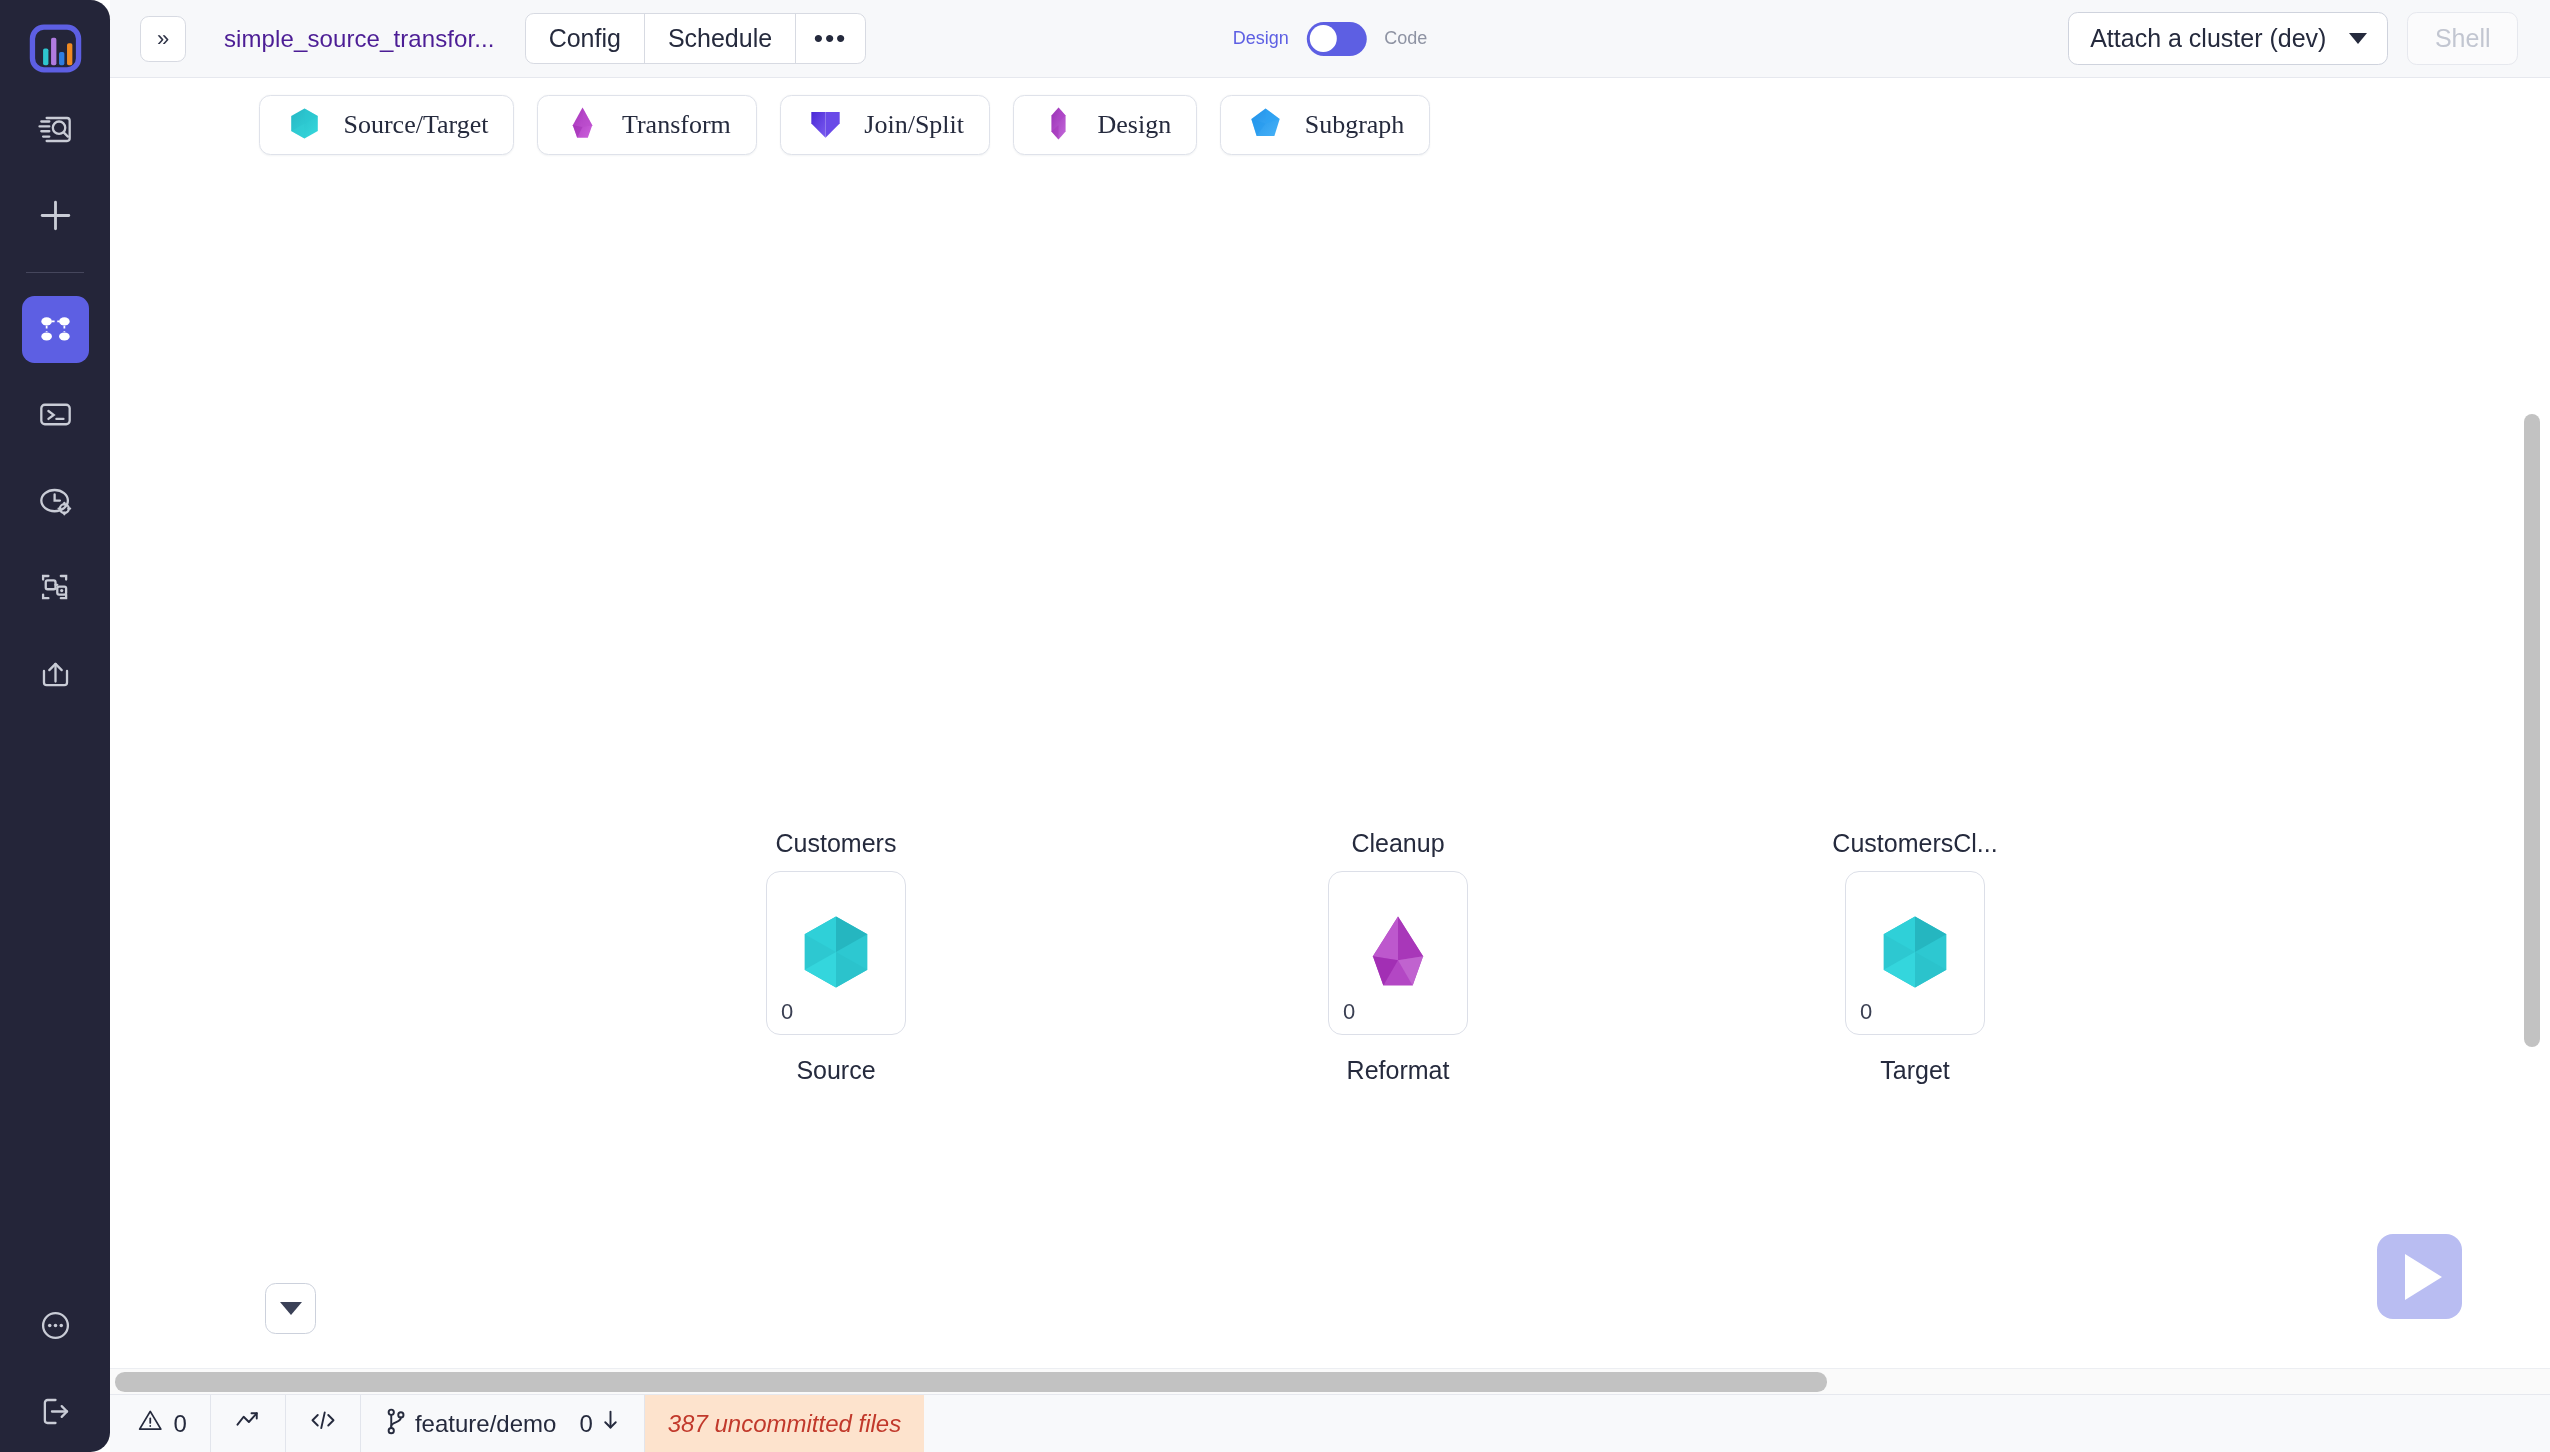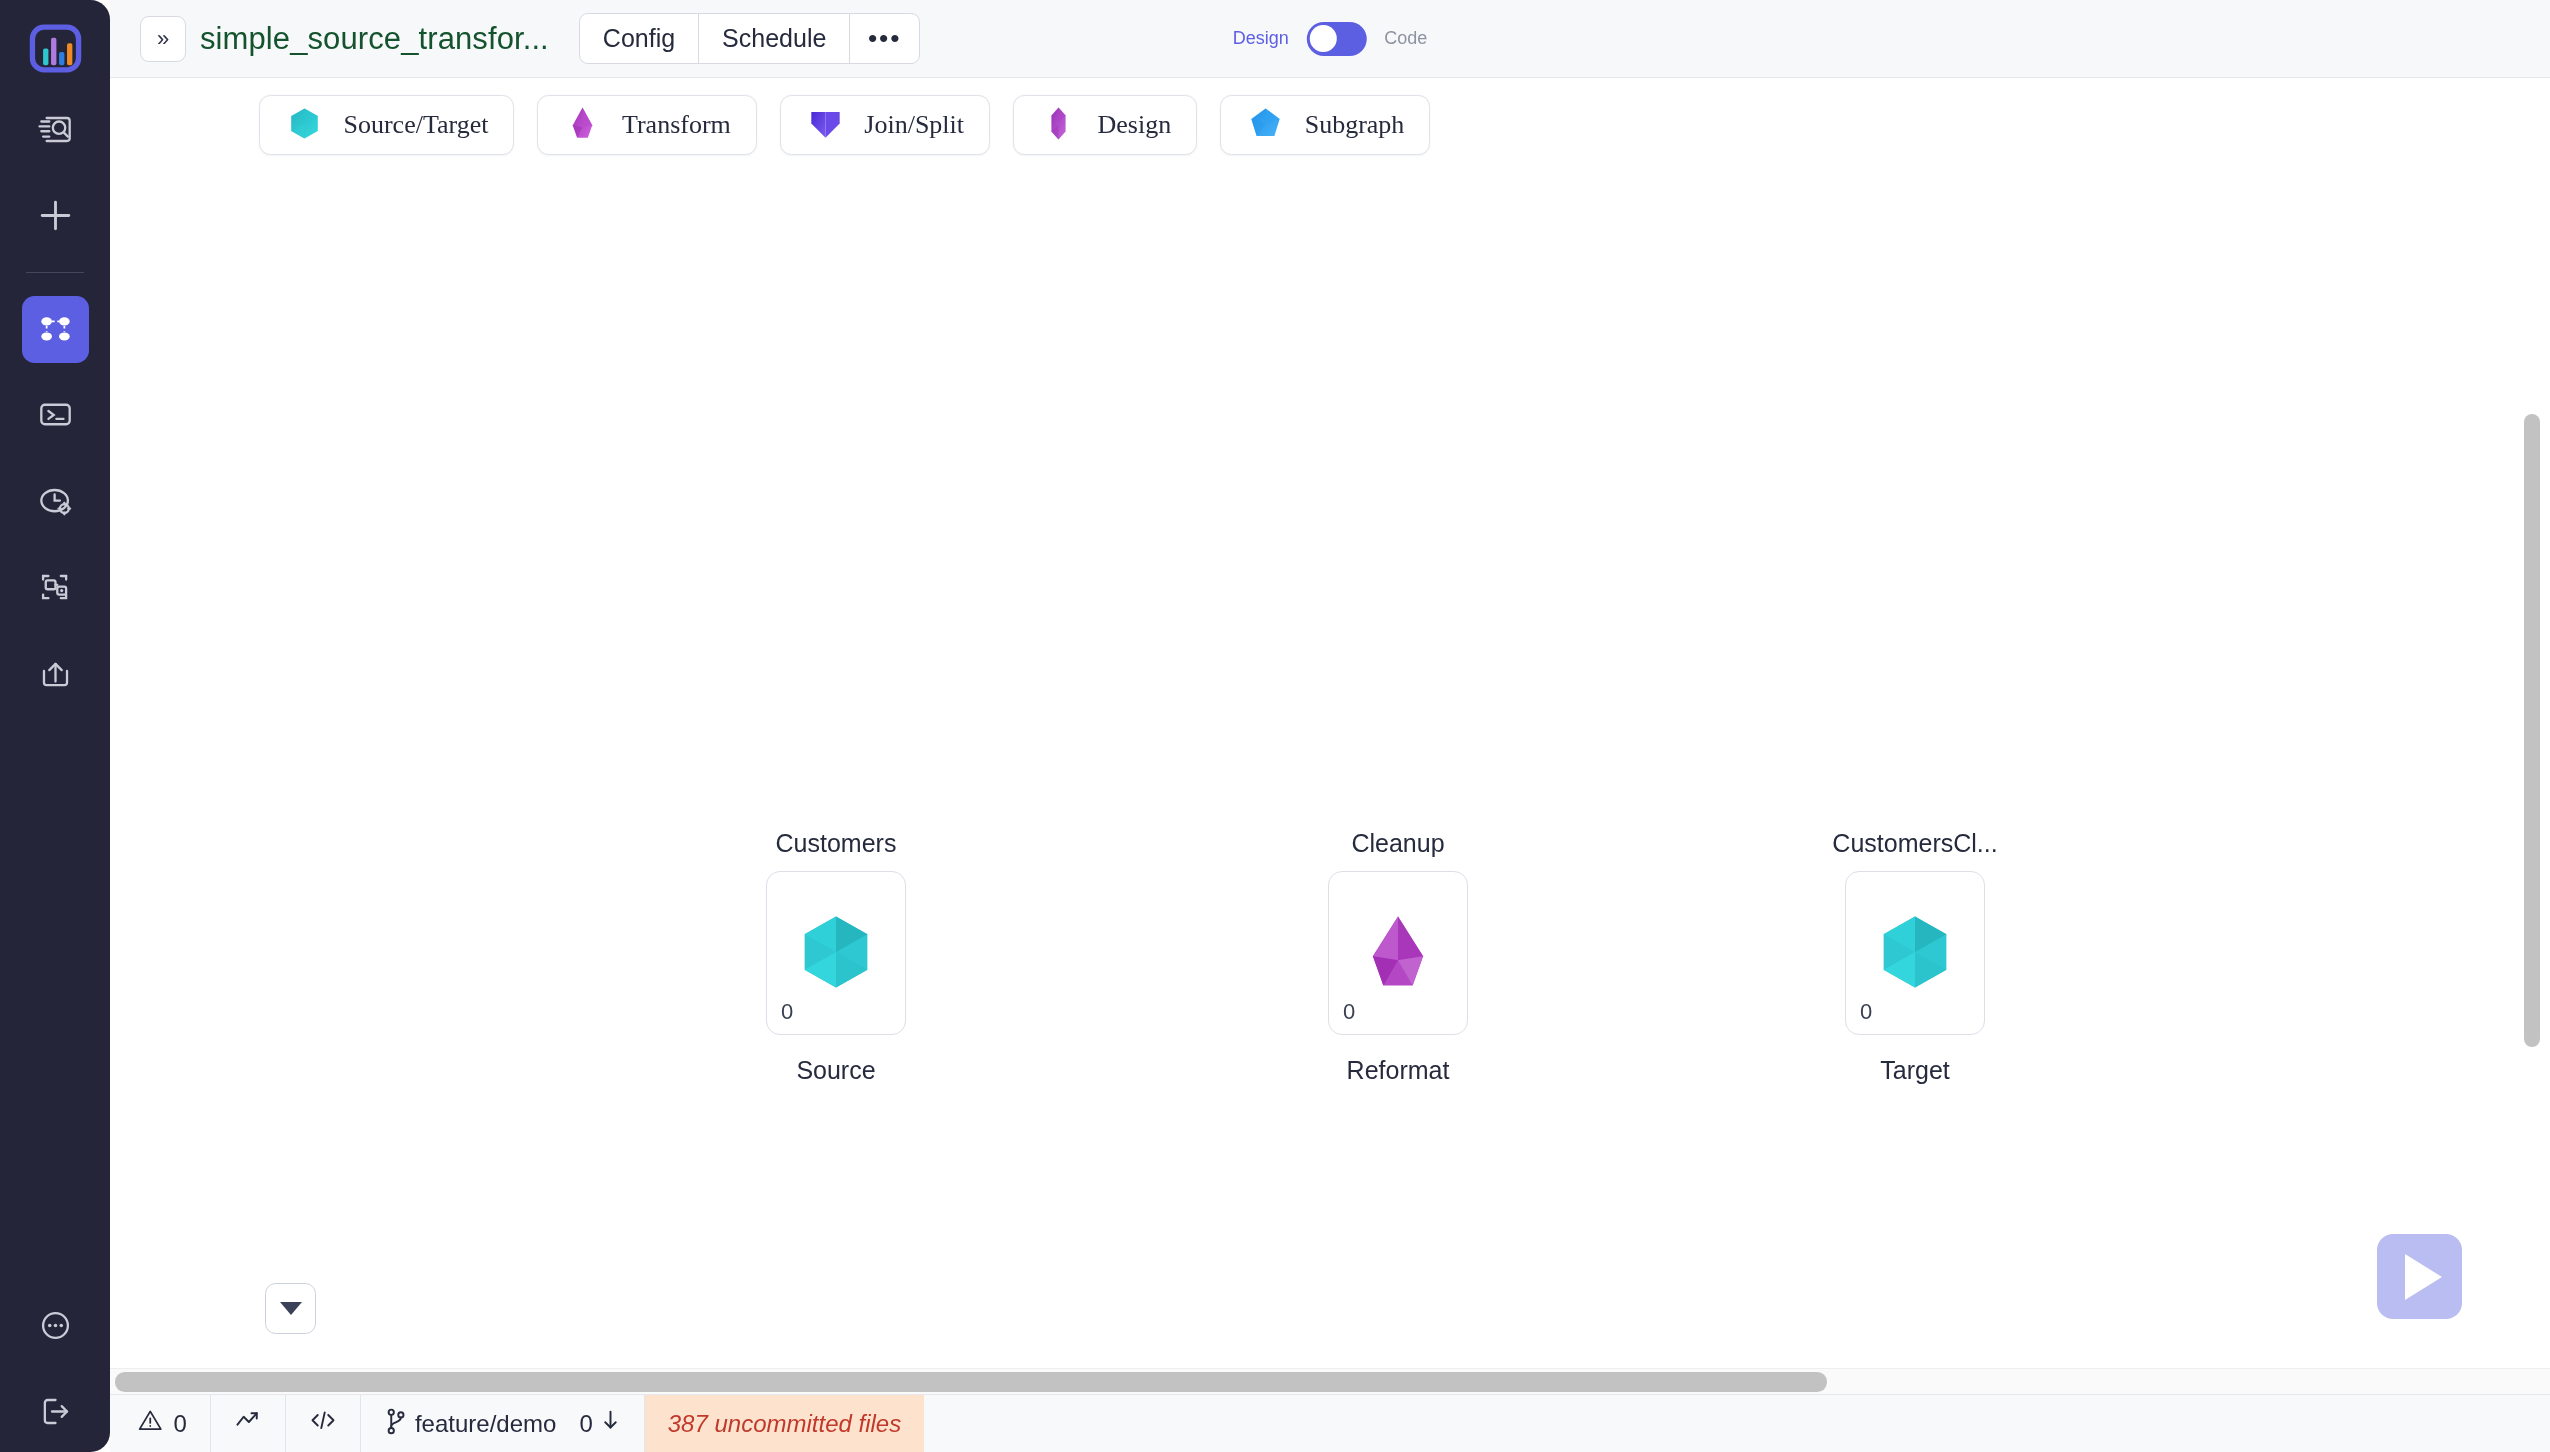--- a/index.html
+++ b/index.html
@@ -60,22 +60,22 @@
   .collapse-btn {
     width: 46px; height: 46px;
     margin-left: 30px;
     border: 0.9px solid #d7dae2; border-radius: 8.8px;
     background: #ffffff;
     display: flex; align-items: center; justify-content: center;
     color: #2f3347; font-size: 22px; line-height: 1;
     cursor: pointer;
   }
   .doc-title {
-    margin-left: 14px;
-    font-size: 31px; color: #14532d; letter-spacing: 0.1px;
+    margin-left: 38px;
+    font-size: 24px; color: #4c1d95; letter-spacing: 0.1px;
     white-space: nowrap;
   }
   .segbtns {
     margin-left: 30px;
     display: flex; align-items: stretch;
     border: 0.9px solid #d7dae2; border-radius: 8.8px;
     background: #ffffff; overflow: hidden; height: 51px;
   }
   .segbtn {
     padding: 0 23px;
@@ -396,20 +396,29 @@
       </div>
 
       <div class="mode-toggle">
         <span class="mode-label on">Design</span>
         <div class="switch">
           <div class="knob"></div>
         </div>
         <span class="mode-label">Code</span>
       </div>
 
+      <div class="topbar-right">
+        <div class="cluster-select">
+          <span class="txt">Attach a cluster (dev)</span>
+          <span class="caret"></span>
+        </div>
+        <div class="shell-btn">
+          <span>Shell</span>
+        </div>
+      </div>
     </div>
 
     <div class="palette">
 
       <div class="pal-btn">
         <span>
           <svg width="39" height="39" viewBox="0 0 44 44">
             <defs>
                 <linearGradient id="tealg" x1="0" y1="0" x2="1" y2="1">
               <stop offset="0%" stop-color="#25b7c4"></stop>

